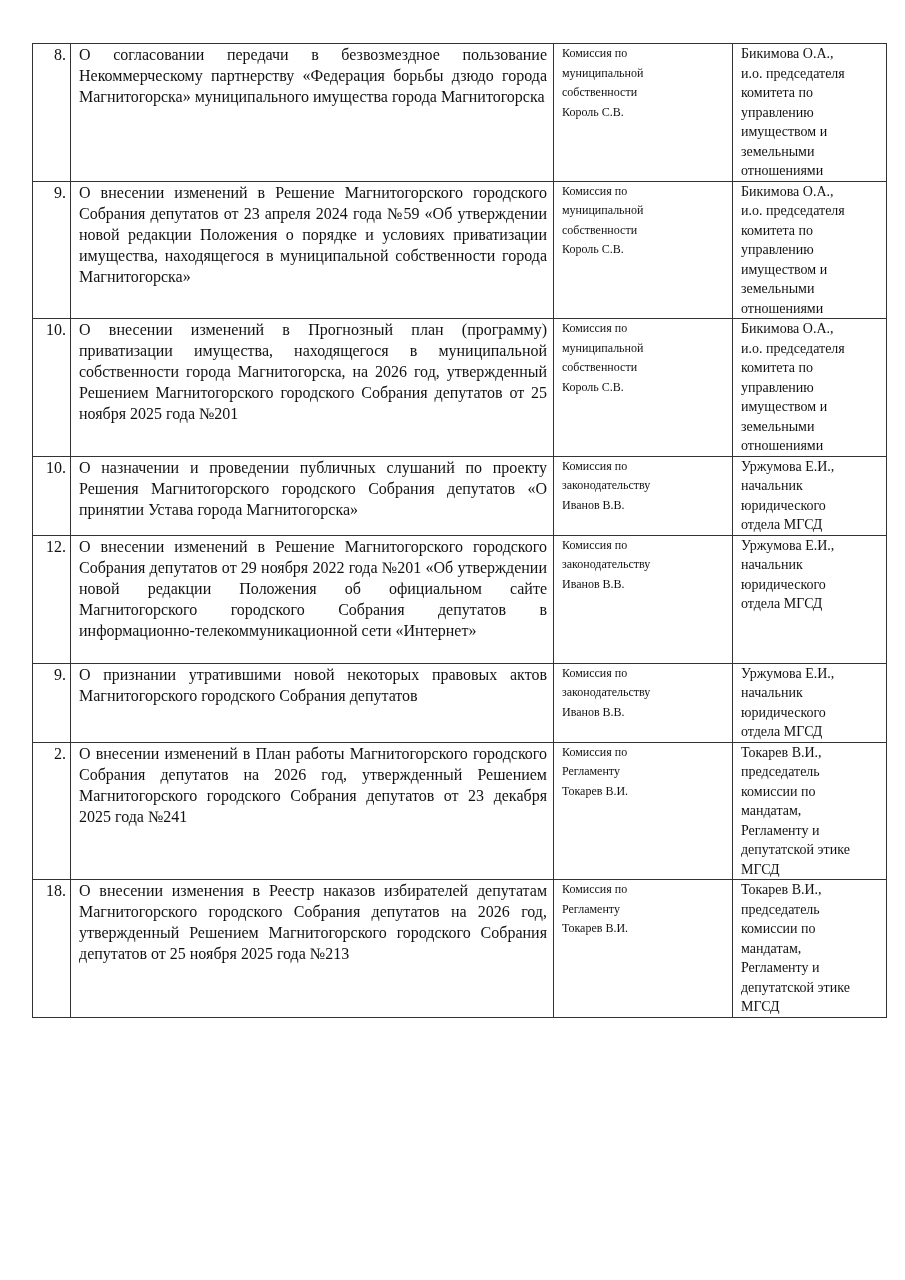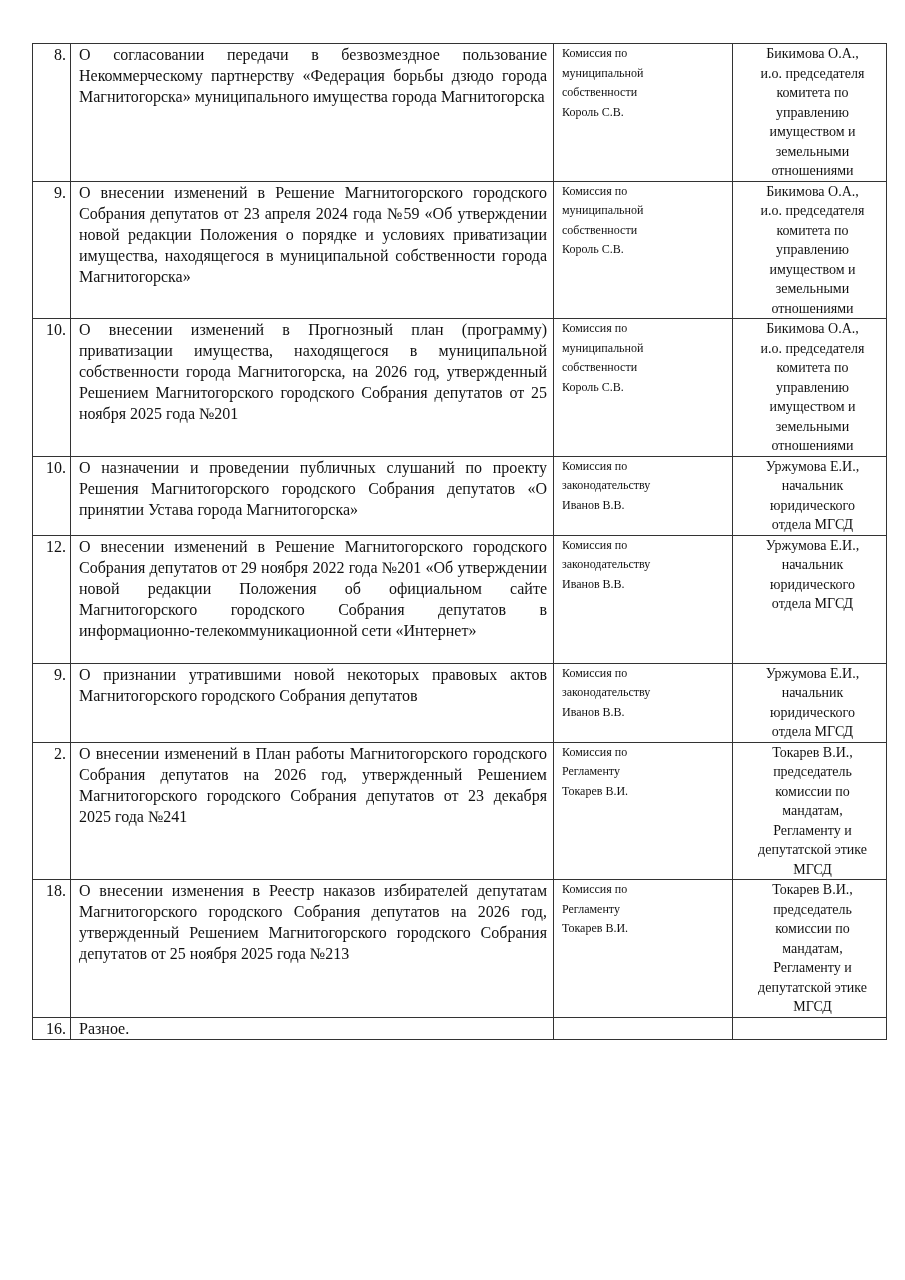--- a/index.html
+++ b/index.html
@@ -10,21 +10,21 @@
     border-collapse: collapse; table-layout: fixed;
   }
   table.agenda td {
     border: 1px solid #333; vertical-align: top; padding: 0;
   }
   td.num { width: 33px; font-size: 16px; line-height: 21px; text-align: right; padding: 0 4px 0 0 !important; }
   td.num span { display:block; padding-top: 0px; }
   td.title { width: 468px; font-size: 16px; line-height: 21px; text-align: justify; padding: 0 6px 0 8px !important; }
   td.title span { display: block; text-align-last: left; }
   td.resp { width: 166px; font-size: 12px; line-height: 19.5px; padding: 0 4px 0 8px !important; }
-  td.spk { width: 143px; font-size: 14px; line-height: 19.5px; padding: 0 2px 0 8px !important; text-align: center; }
+  td.spk { width: 143px; font-size: 14px; line-height: 19.5px; padding: 0 2px 0 8px !important; }
   .bold { font-weight: normal; display: block; }
   .line { display: block; }
   tr.r8 td { height: 135px; }
   tr.r9 td { height: 134px; }
   tr.r10 td { height: 135px; }
   tr.r11 td { height: 78px; }
   tr.r12 td { height: 127px; }
   tr.r13 td { height: 75px; }
   tr.r14 td { height: 134px; }
   tr.r15 td { height: 135px; }
@@ -116,24 +116,14 @@
     <td class="num">
           <span>18.</span>
         </td>
     <td class="title">
           <span>О внесении изменения в Реестр наказов избирателей депутатам Магнитогорского городского Собрания депутатов на 2026 год, утвержденный Решением Магнитогорского городского Собрания депутатов от 25 ноября 2025 года №213</span>
         </td>
     <td class="resp"><span><span class="line">Комиссия по</span><span class="line">Регламенту</span></span><span class="bold">Токарев В.И.</span></td>
     <td class="spk"><span><span class="line">Токарев В.И.,</span><span class="line">председатель</span><span class="line">комиссии по</span><span class="line">мандатам,</span><span class="line">Регламенту и</span><span class="line">депутатской этике</span><span class="line">МГСД</span></span></td>
   </tr>
 
-  <tr class="r16">
-    <td class="num">
-          <span>16.</span>
-        </td>
-    <td class="title">
-          <span>Разное.</span>
-        </td>
-    <td class="resp"><span></span><span class="bold"></span></td>
-    <td class="spk"><span></span></td>
-  </tr>
 </tbody>
 </table>
 
 </body></html>

